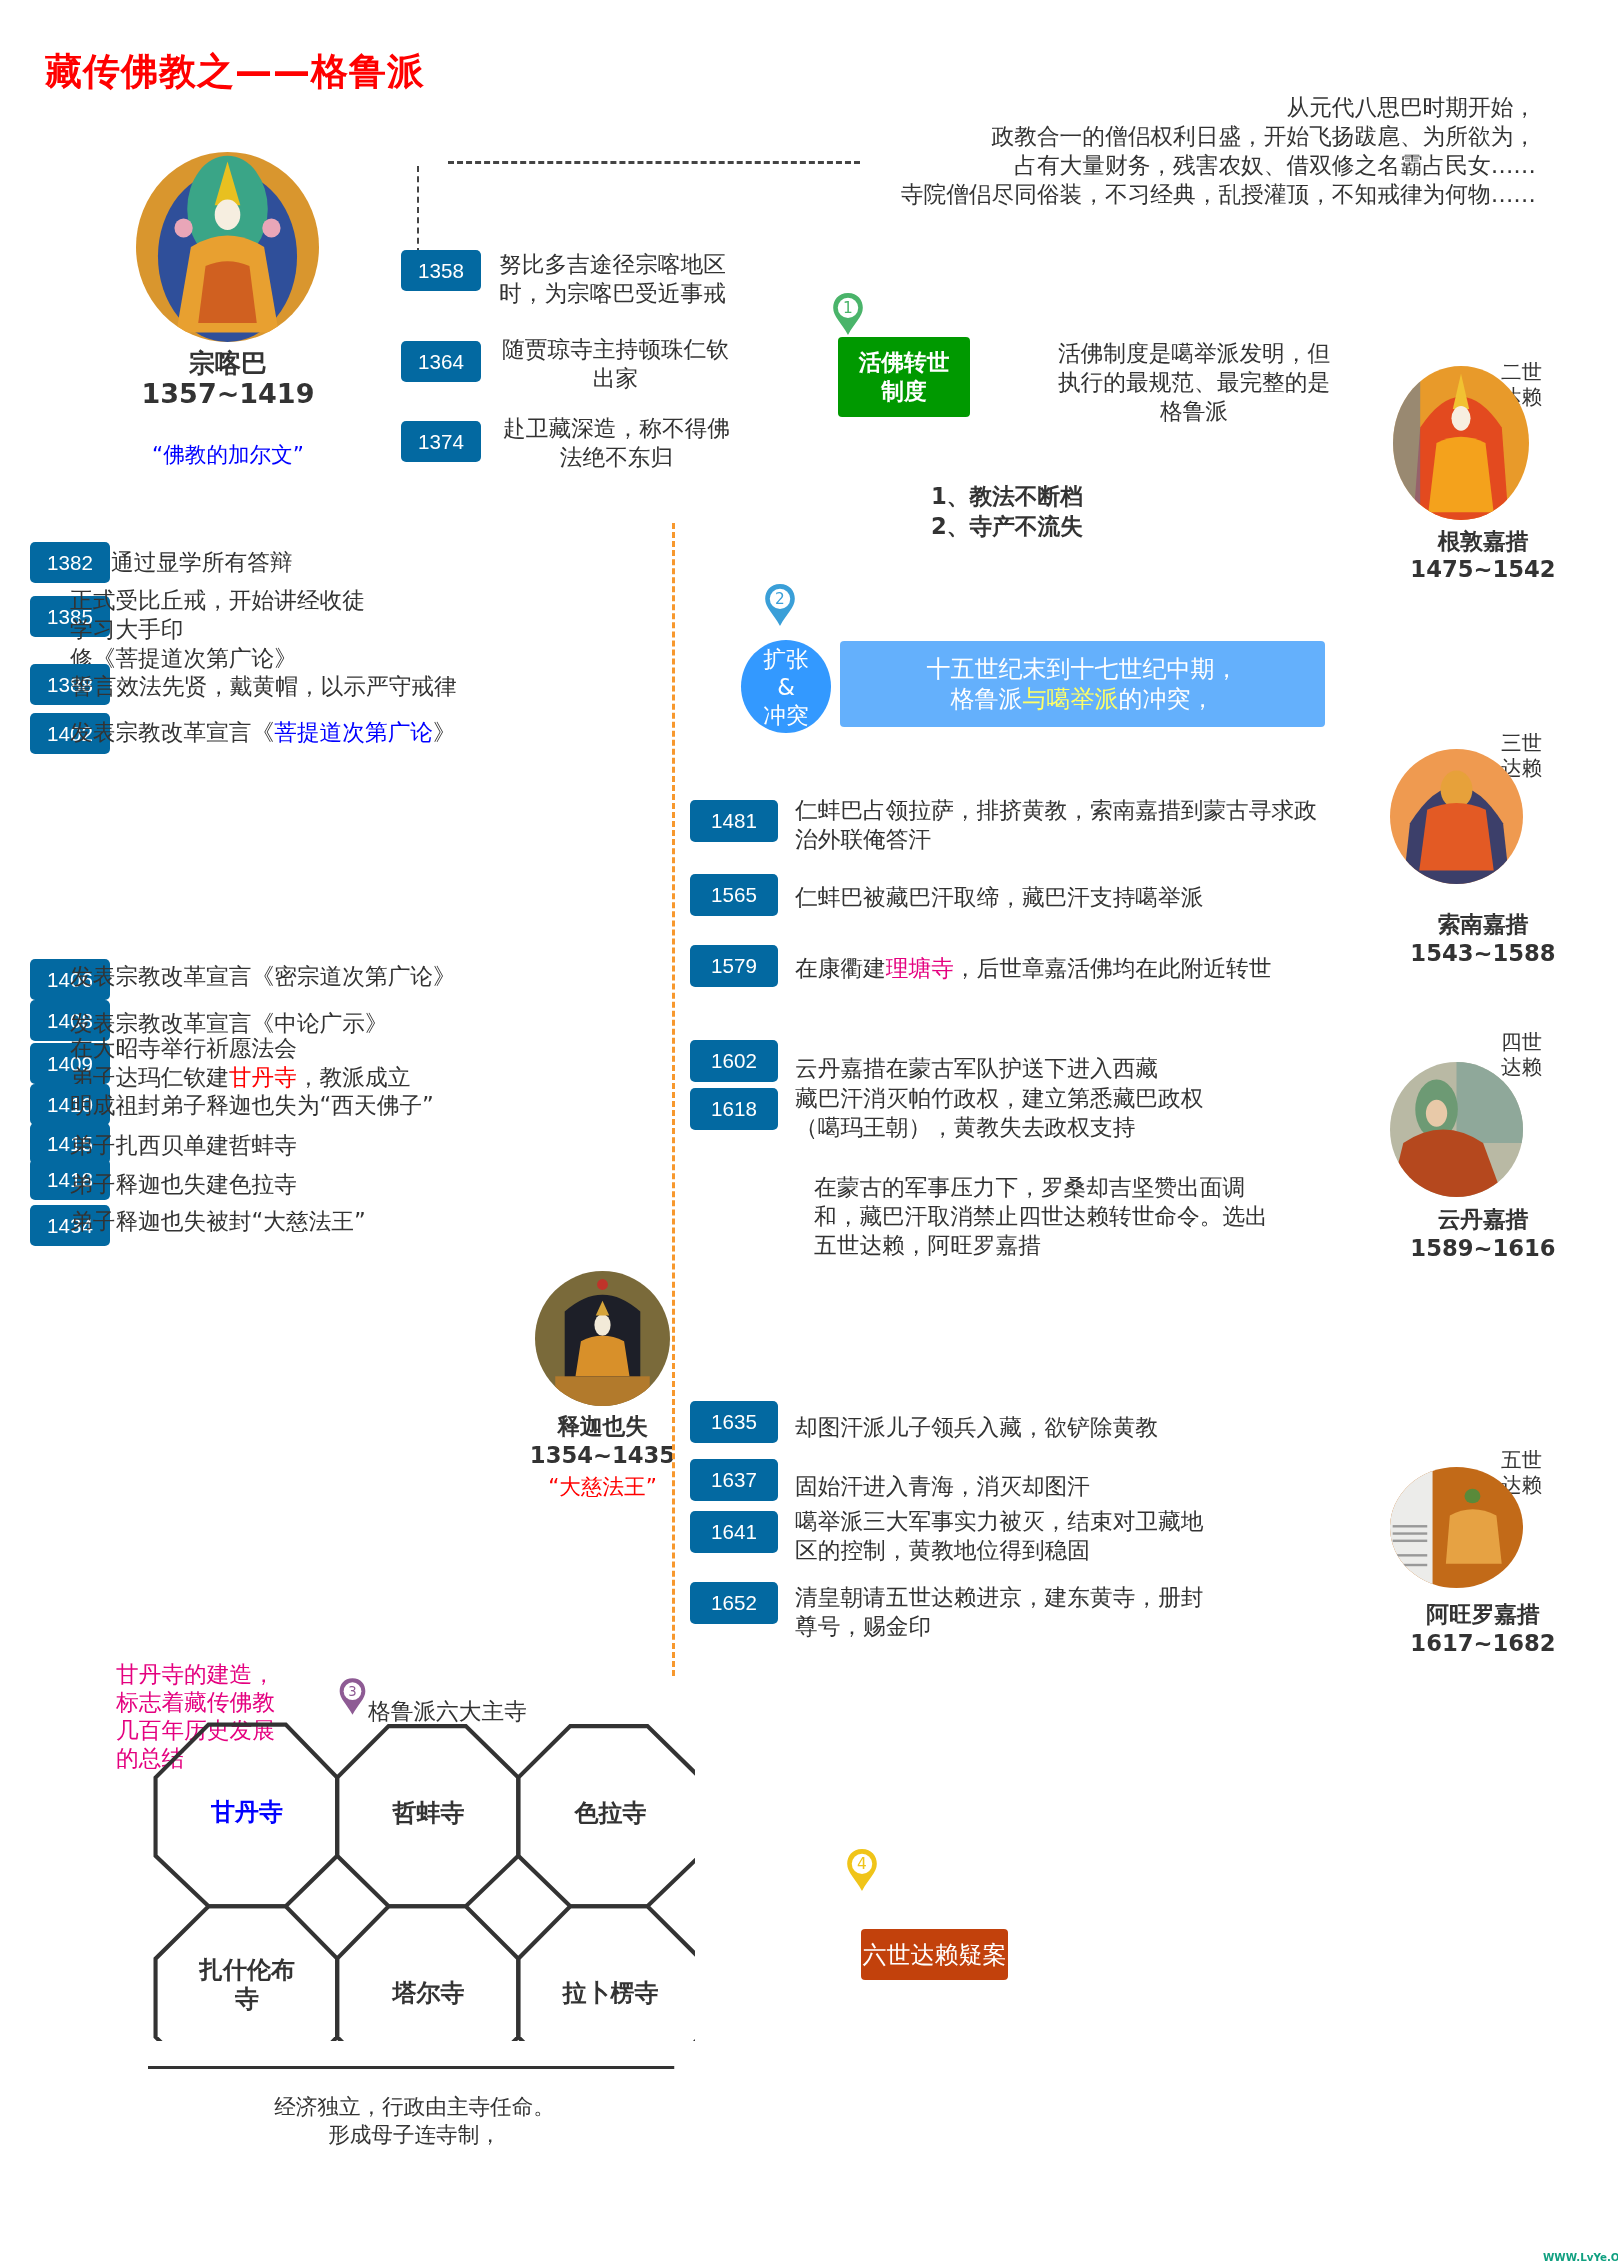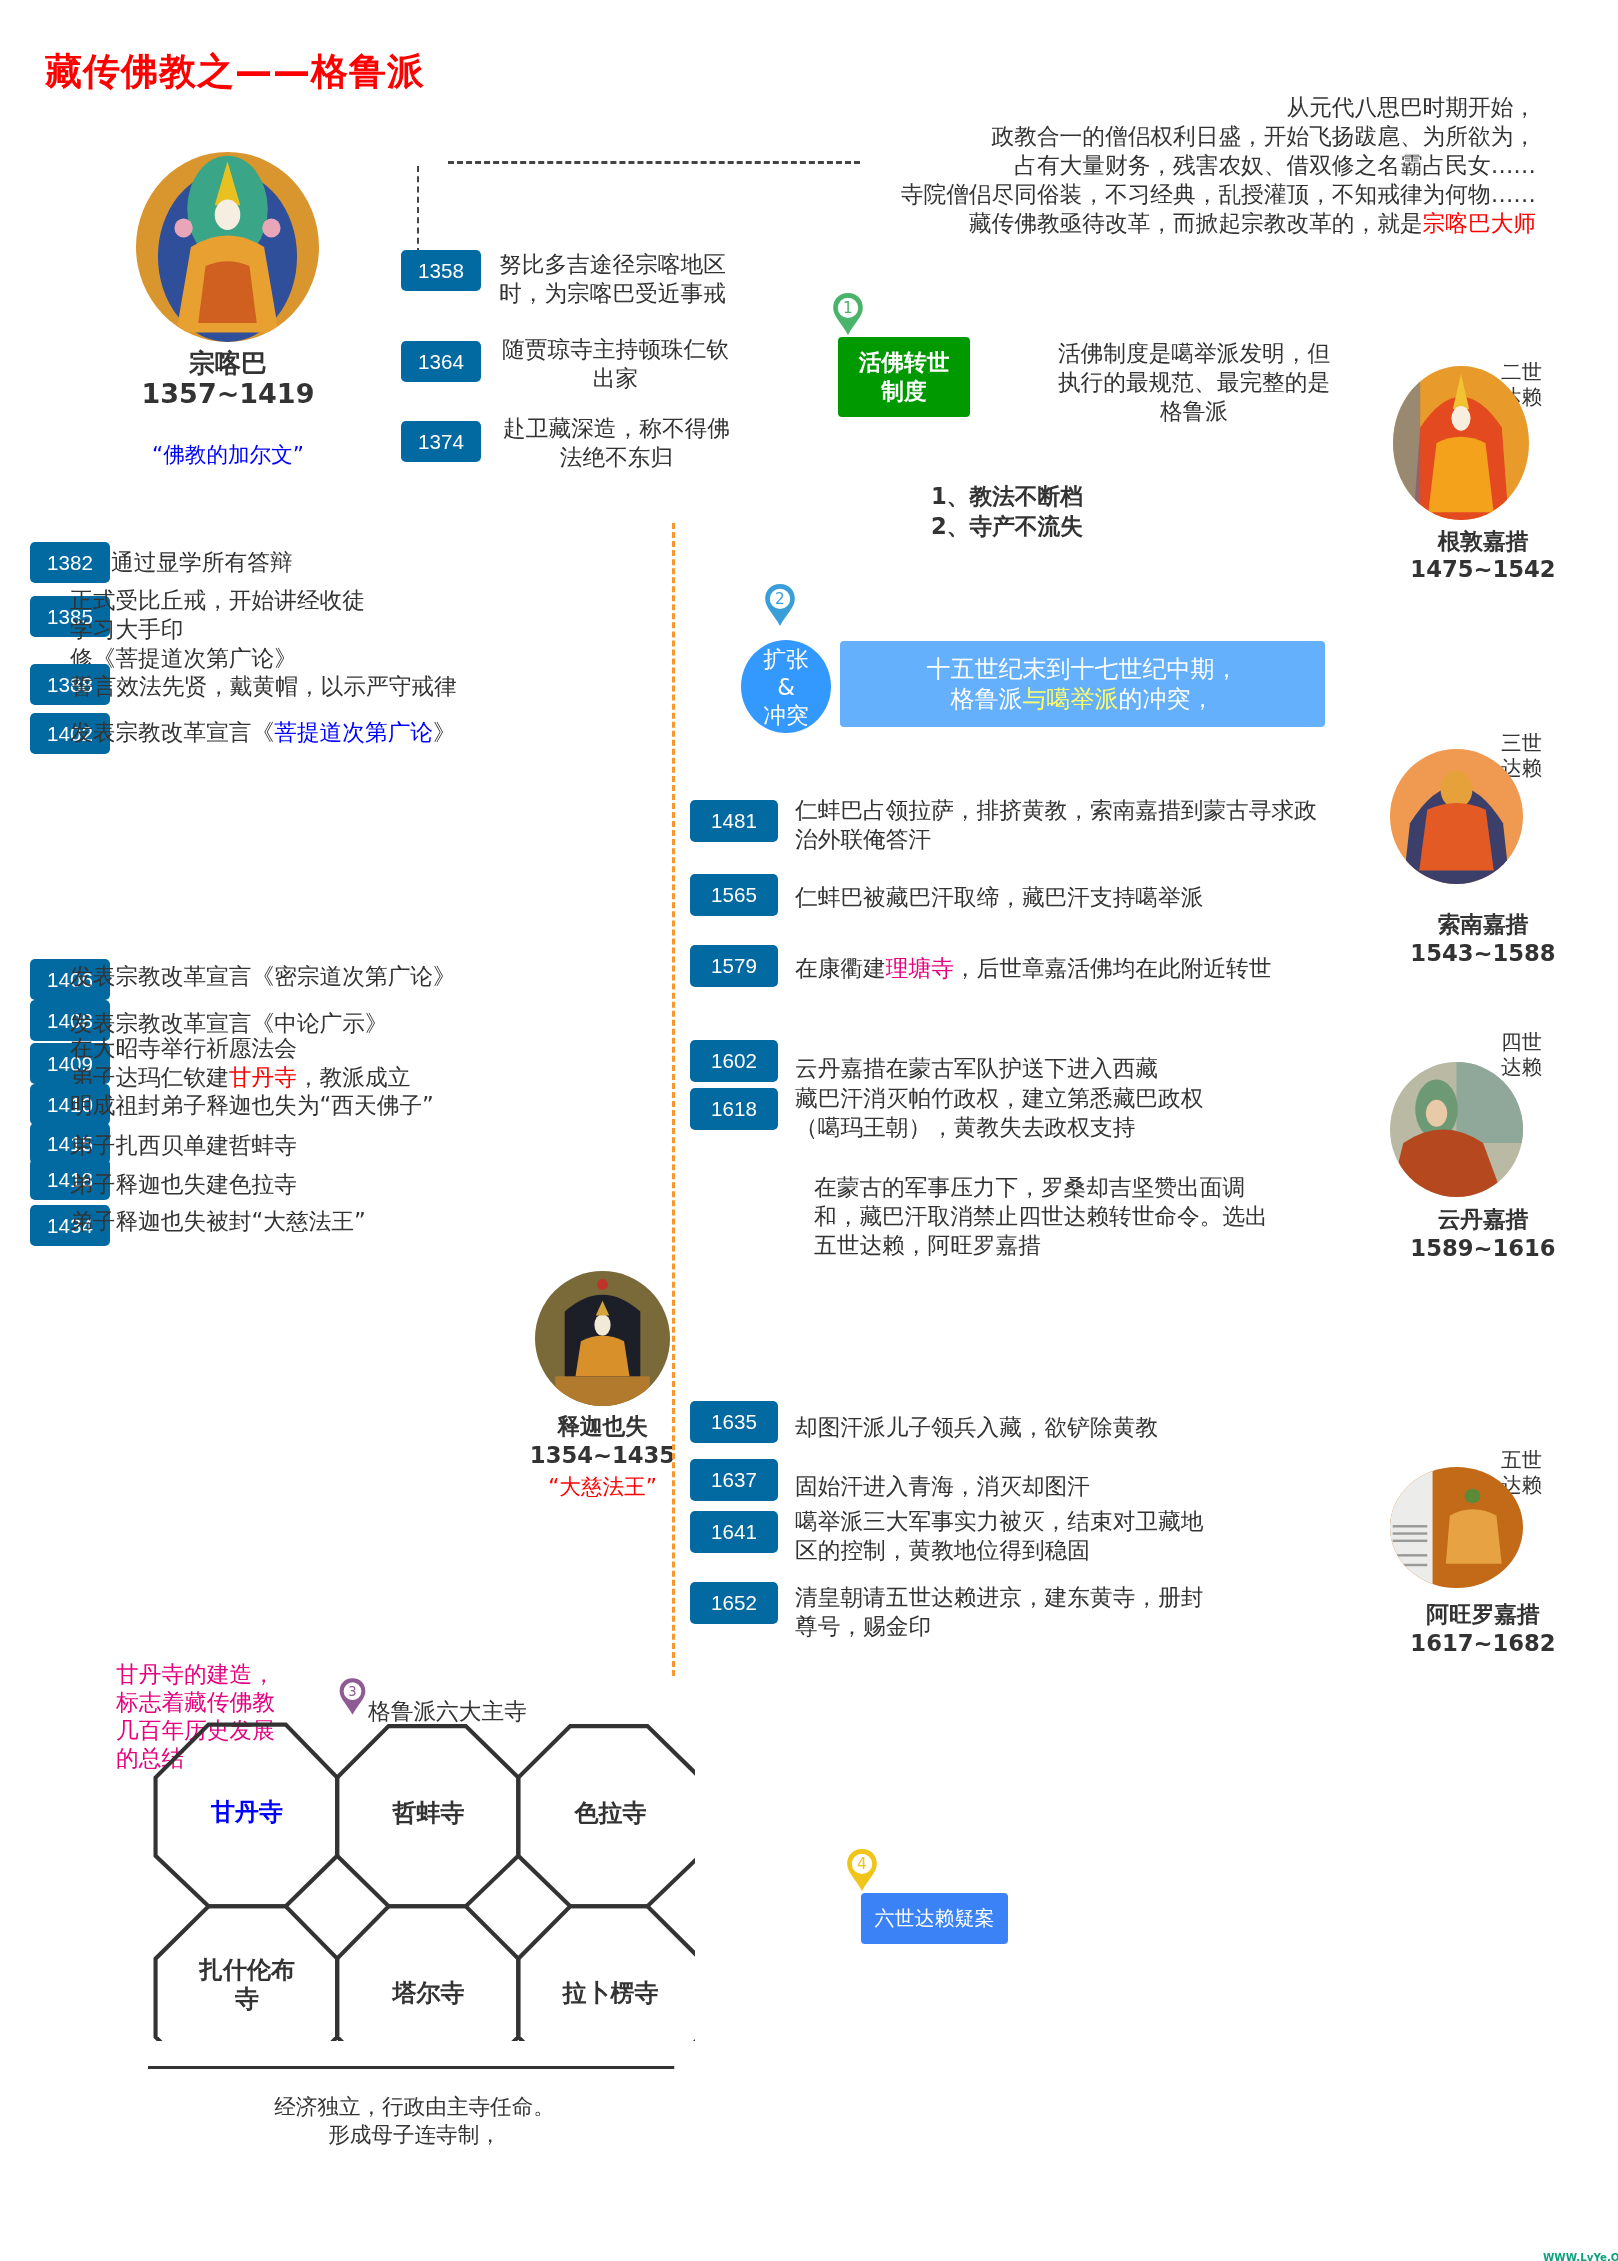--- a/index.html
+++ b/index.html
@@ -25,22 +25,22 @@
   .intro { font-size:22.7px; line-height:29px; text-align:right; white-space:nowrap; }
   .pin { width:36px; height:46px; }
   .greenbox { background:#009900; color:#fff; border-radius:4.1px; font-weight:bold;
               font-size:22.7px; line-height:29px; text-align:center; display:flex;
               align-items:center; justify-content:center; }
   .bluebox { background:#64b0fc; color:#fff; border-radius:4.1px; font-size:24px; line-height:30px;
              text-align:center; display:flex; flex-direction:column; align-items:center; justify-content:center; }
   .bluecircle { background:#3399ff; color:#fff; border-radius:50%; font-size:22.7px; line-height:28px;
                 text-align:center; display:flex; flex-direction:column; align-items:center; justify-content:center; }
   .gen { font-size:20.6px; line-height:25px; color:#333; text-align:left; }
-  .yelbox { background:#3b82f6; color:#fff; border-radius:4.1px; font-size:20px;
-            display:flex; align-items:center; justify-content:center; }
+  .yelbox { background:#c2410c; color:#fff; border-radius:4.1px; font-size:24px;
+            display:flex; align-items:center; justify-content:center;margin-top:36px; }
   .octo-label { position:absolute; font-weight:bold; font-size:24px; text-align:center; line-height:29px; }
   .watermark { font-family:"DejaVu Sans",sans-serif; font-weight:bold; color:#10a080; font-size:10.3px; }
 </style>
 </head>
 <body>
 
 <div class="abs title">藏传佛教之——格鲁派</div>
 
 <div class="abs portrait" style="left:136px;top:152px;width:183px;height:190px;">
   <svg viewBox="0 0 100 100" preserveAspectRatio="none">
@@ -60,21 +60,20 @@
 <div class="abs blue" style="left:103px;top:440px;width:250px;font-size:21.6px;text-align:center;">“佛教的加尔文”</div>
 
 <div class="abs dash-gray-h" style="left:448px;top:161px;width:412px;"></div>
 <div class="abs dash-gray-v" style="left:417px;top:166px;height:88px;"></div>
 
 <div class="abs intro" style="right:82px;top:93px;">
   <div>从元代八思巴时期开始，</div>
   <div>政教合一的僧侣权利日盛，开始飞扬跋扈、为所欲为，</div>
   <div>占有大量财务，残害农奴、借双修之名霸占民女……</div>
   <div>寺院僧侣尽同俗装，不习经典，乱授灌顶，不知戒律为何物……</div>
-  <div><span>藏传佛教亟待改革，而掀起宗教改革的，就是</span><span class="red">宗喀巴大师</span></div>
 </div>
 
 <div class="abs year l" style="left:401px;top:250px;">1358</div>
 <div class="abs ev" style="left:499px;top:250px;">
   <div>努比多吉途径宗喀地区</div>
     <div>时，为宗喀巴受近事戒</div>
 </div>
 <div class="abs year l" style="left:401px;top:341px;">1364</div>
 <div class="abs ev" style="left:502px;top:335px;text-align:center;width:227px;">
   <div>随贾琼寺主持顿珠仁钦</div>

